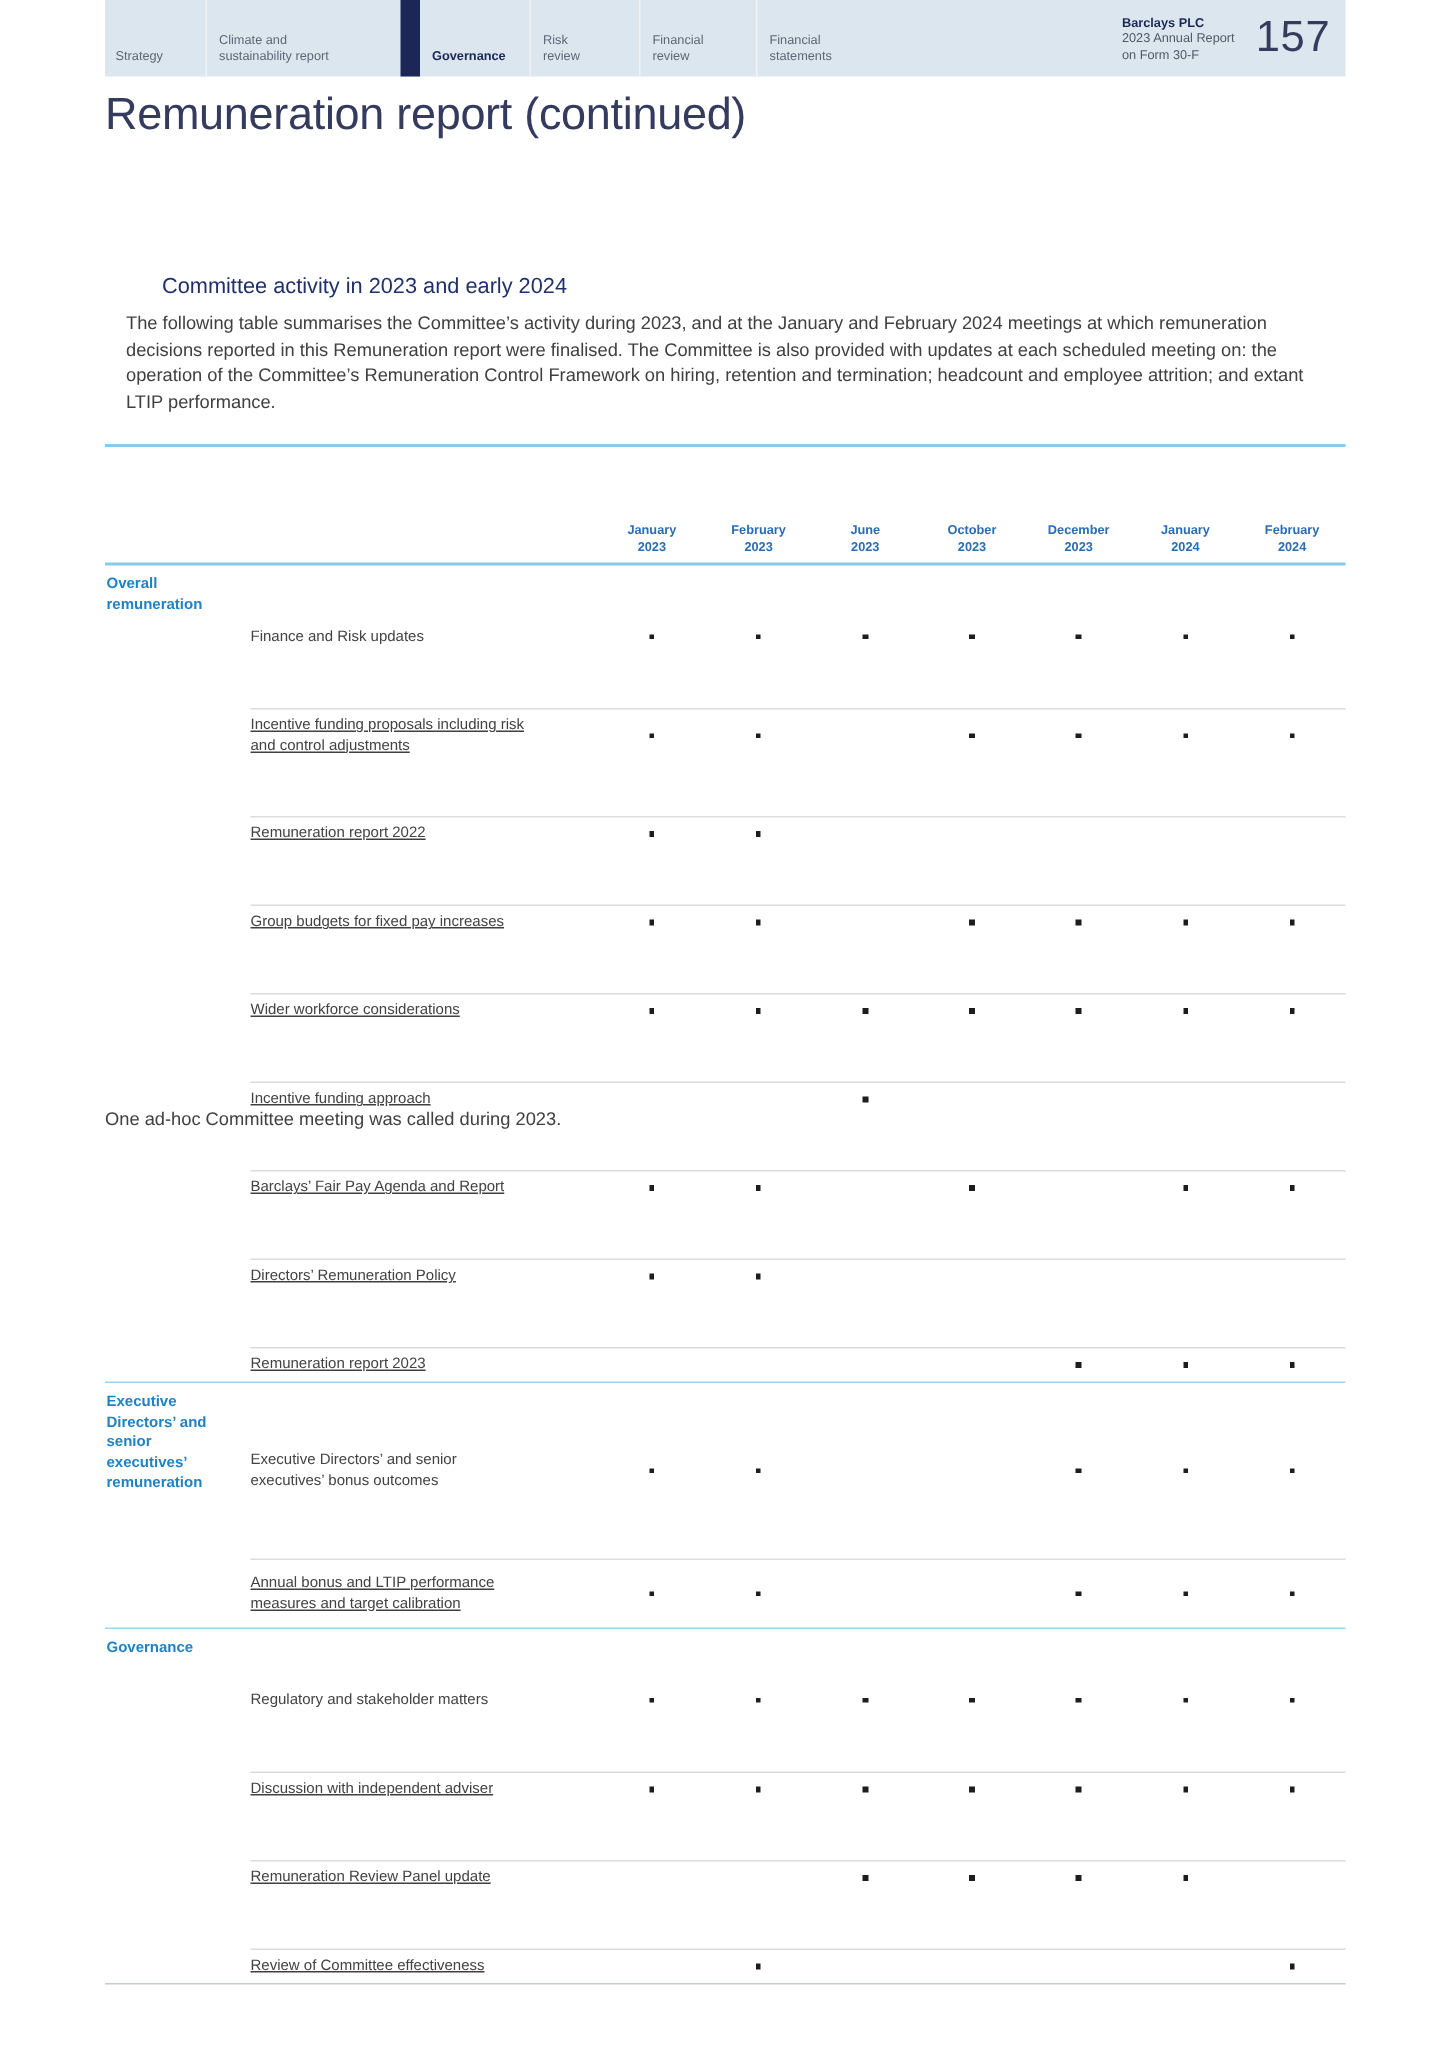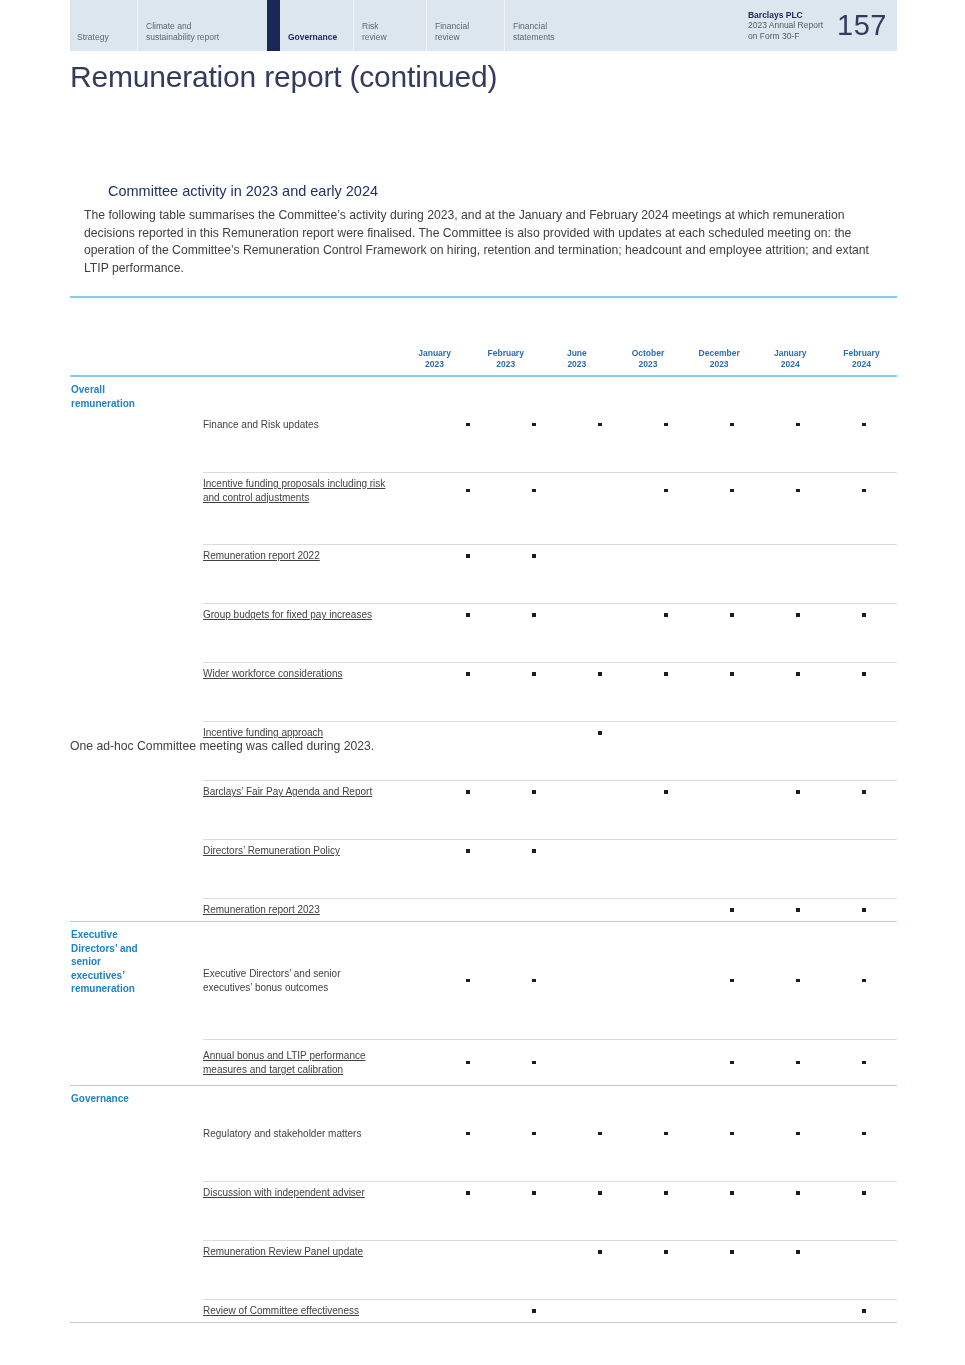--- a/index.html
+++ b/index.html
@@ -48,21 +48,21 @@
   .acttable {
     position: absolute; left: 70px; top: 296px; width: 827px;
     border-top: 2px solid var(--line-cyan, #85cbed);
     border-bottom: 1px solid #c6cbce;
   }
   .thead { display: grid; grid-template-columns: 329px repeat(7, 1fr); border-bottom: 2px solid var(--line-cyan, #85cbed); margin-top: 45px; }
   .month {
     text-align: center; font-size: 8.5px; font-weight: bold; line-height: 10.5px;
     color: var(--month-blue, #2b6cb3); padding: 5px 0 6px; white-space: pre-line;
   }
-  .tgroup { display: flex; gap: 36px; }
+  .tgroup { display: flex; }
   .tgroup + .tgroup { border-top: 1px solid #9ad5f0; }
   .tgroup-label {
     flex: 0 0 97px; width: 97px; padding: 6px 4px 0 1px;
     font-size: 10px; font-weight: bold; line-height: 13.5px;
     color: var(--group-blue, #1e82c4); white-space: pre-line;
   }
   .tgroup-rows { flex: 1; display: flex; flex-direction: column; }
   .trow {
     display: grid; grid-template-columns: 232px repeat(7, 1fr);
     align-items: center; min-height: 23px; padding: 2px 0; margin-top: 36px;

